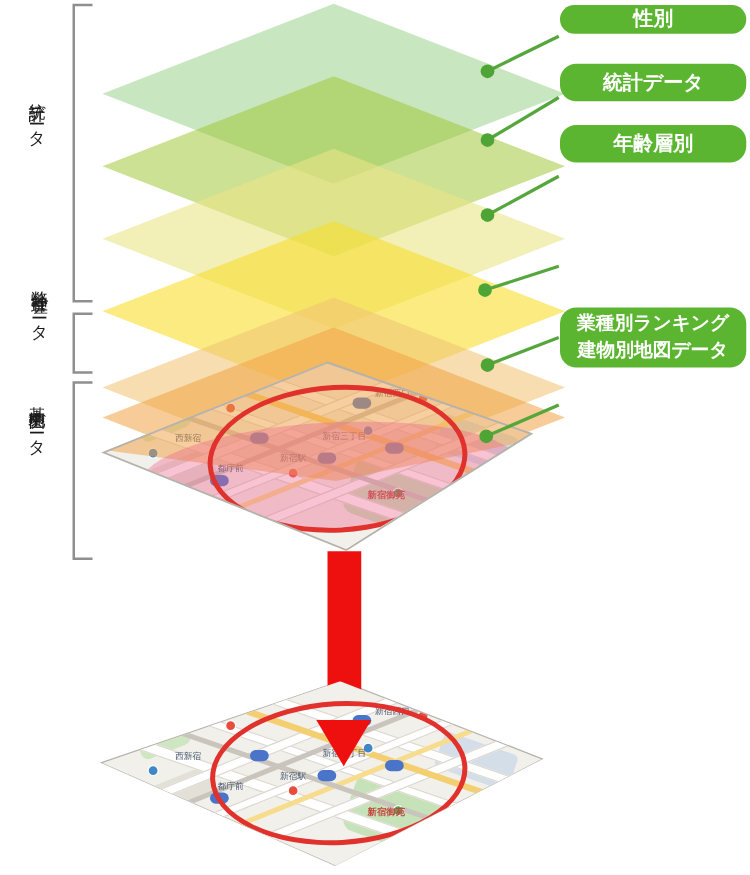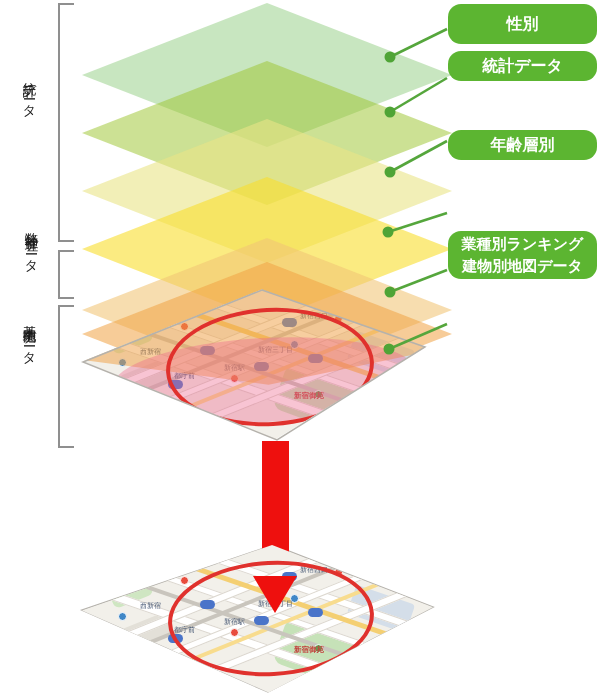--- a/index.html
+++ b/index.html
@@ -28,25 +28,25 @@
   .vl-stat{left:21px;top:71px;height:100px;}
   .vl-company{left:3px;top:222px;height:64px;width:36px;}
   .vl-base{left:21px;top:314px;height:132px;}
 
   
   .callout{
     position:absolute;left:448px;width:149px;background:#5cb531;color:#ffffff;
     border-radius:13px;display:flex;align-items:center;justify-content:center;
     text-align:center;font-weight:bold;white-space:pre-line;
   }
-  .c1{top:4px;  height:40px;font-size:16px;}
+  .c1{top:4px;  height:23px;font-size:16px;}
   .c2{top:51px; height:30px;font-size:16px;}
-  .c3{top:130px;height:30px;font-size:16px;}
+  .c3{top:100px;height:30px;font-size:16px;}
   .c4{top:160px;height:60px;font-size:16px;line-height:25px;}
-  .c5{top:231px;height:48px;font-size:15px;line-height:22px;}
+  .c5{top:246px;height:48px;font-size:15px;line-height:22px;}
   .c6{top:294px;height:119px;font-size:14px;line-height:23px;}
 
   
   .map{
     position:absolute;left:82px;width:352px;overflow:hidden;
   }
   .map1{top:288px;height:156px;clip-path:polygon(51% 1%,97.5% 38%,55% 97%,0.3% 47%);}
   .map2{top:542px;height:152px;clip-path:polygon(54% 2%,99.7% 43%,53% 99%,0% 45%);}
   .map .bg{position:absolute;inset:0;background:#f2f0ea;}
   .map .park1{position:absolute;left:195px;top:90px;width:100px;height:48px;background:#c6e2b8;border-radius:10px;transform:rotate(20deg);}

